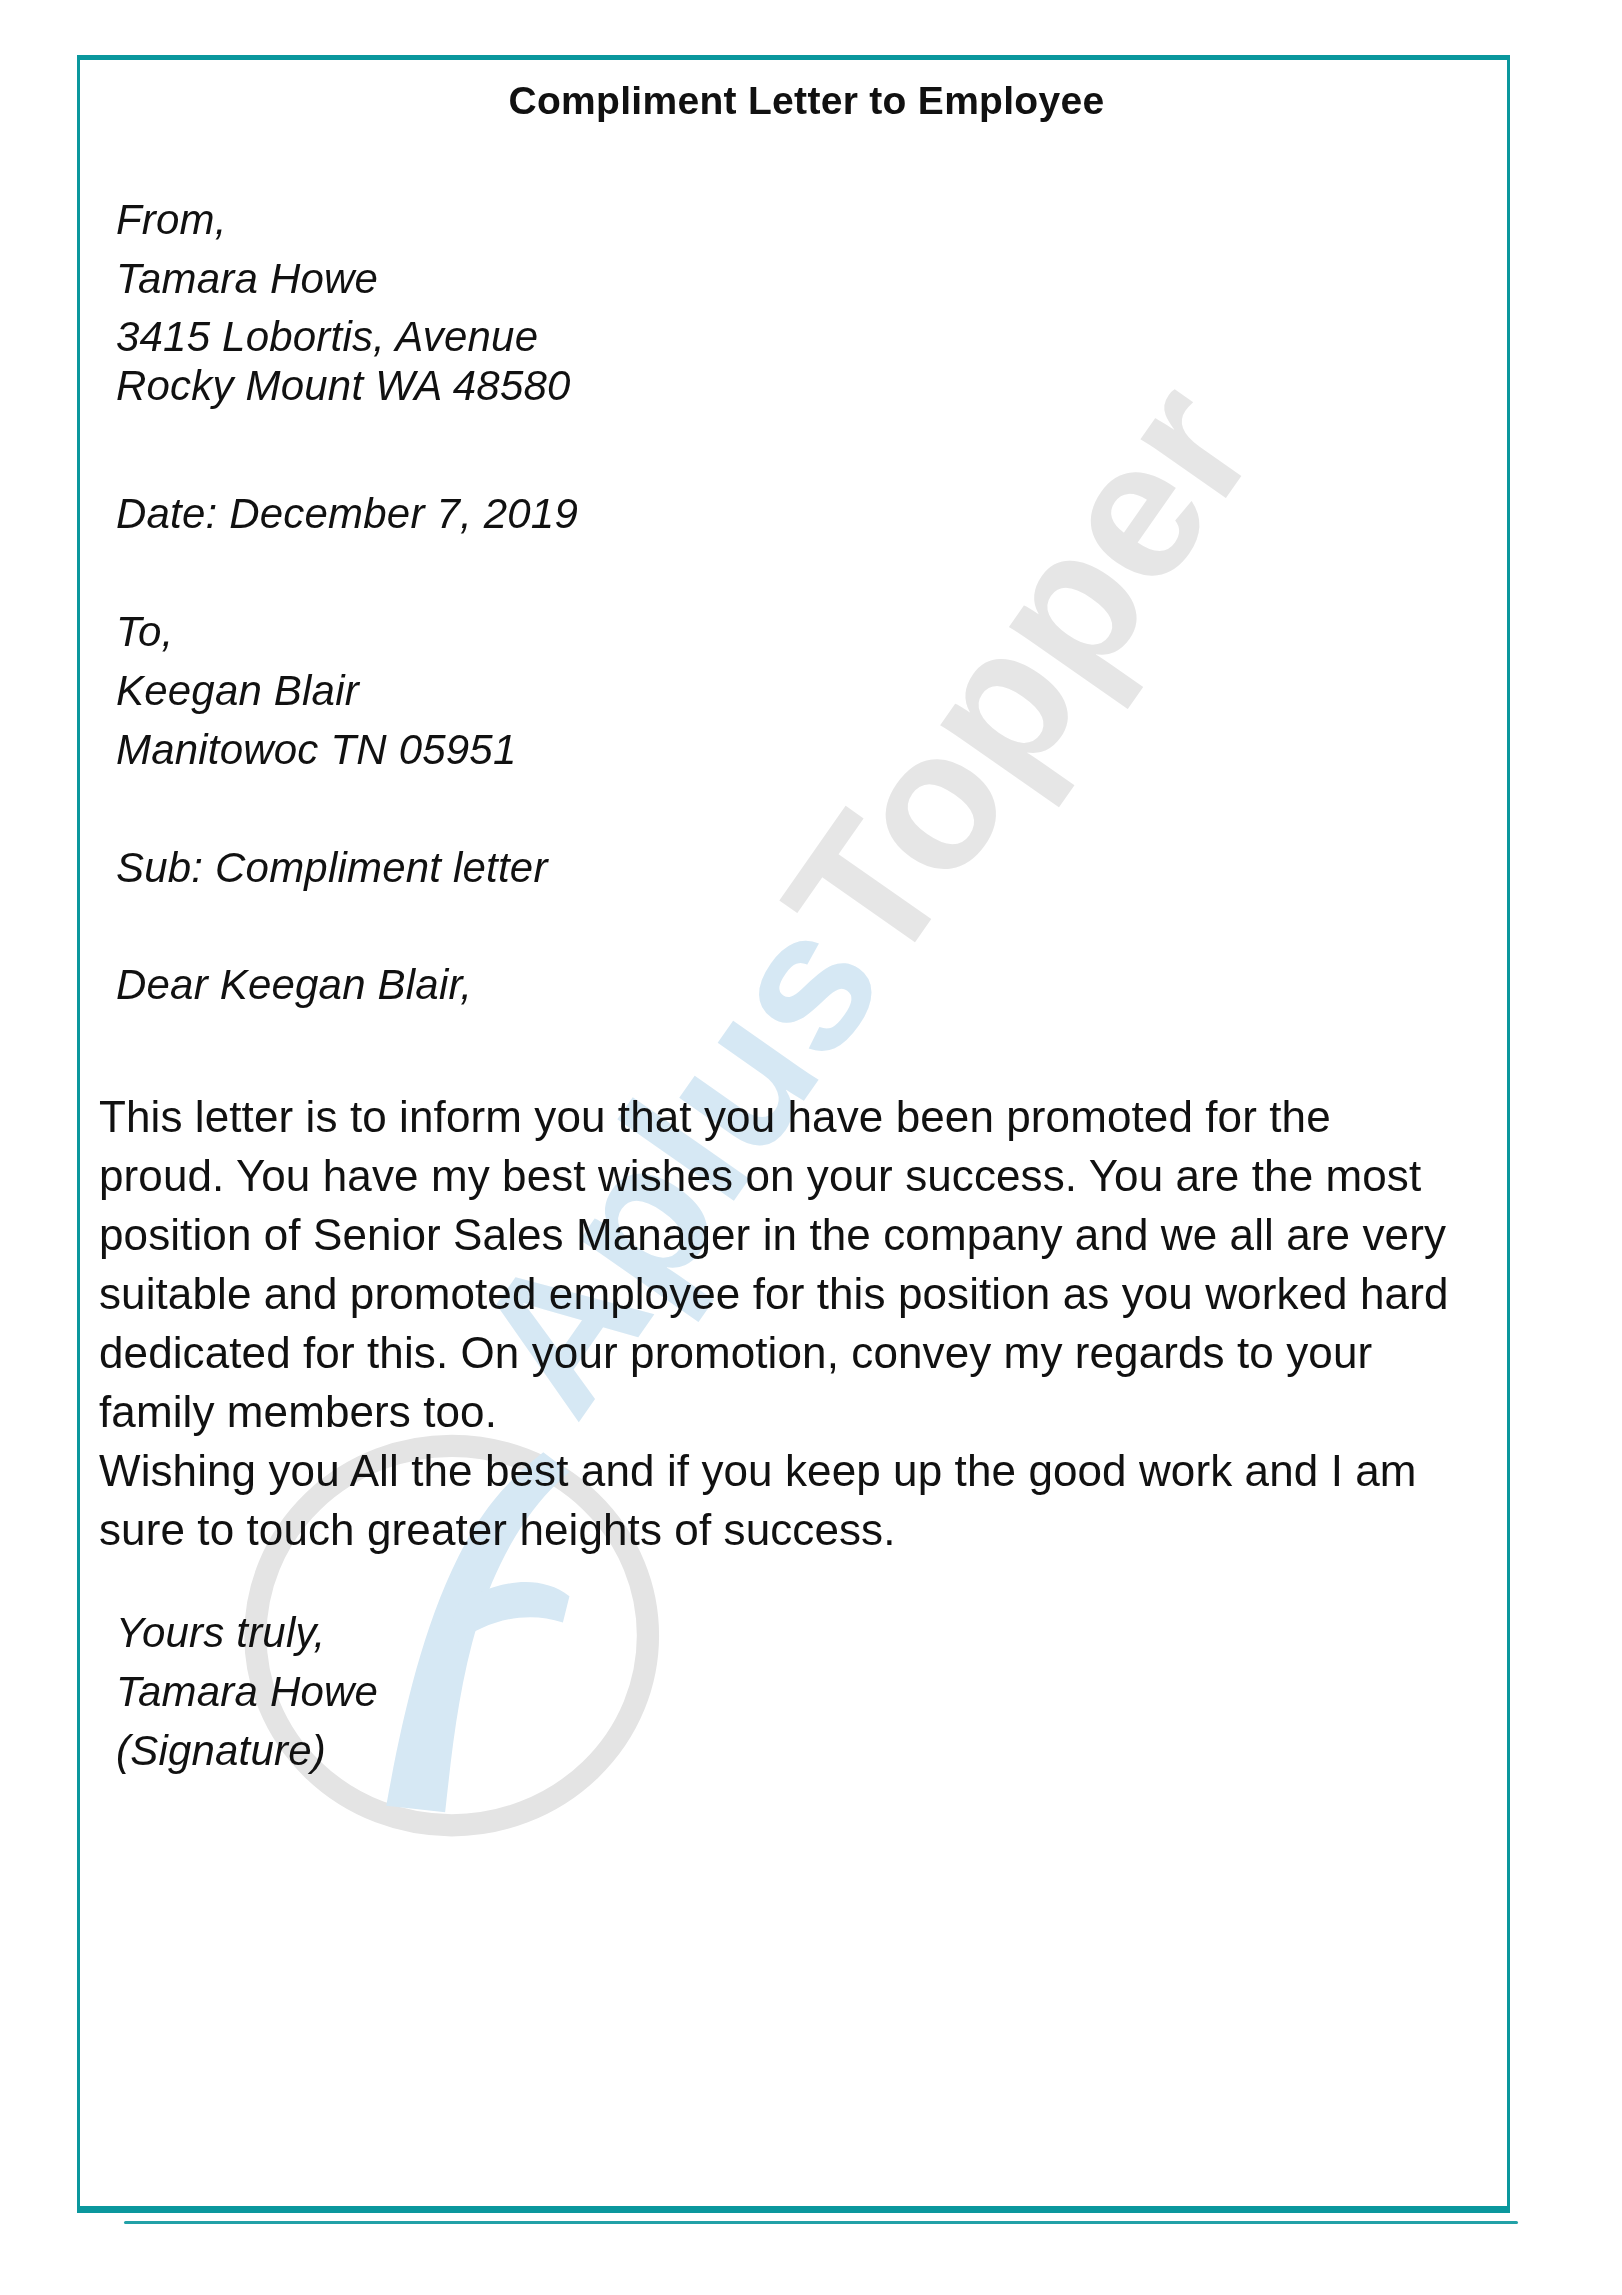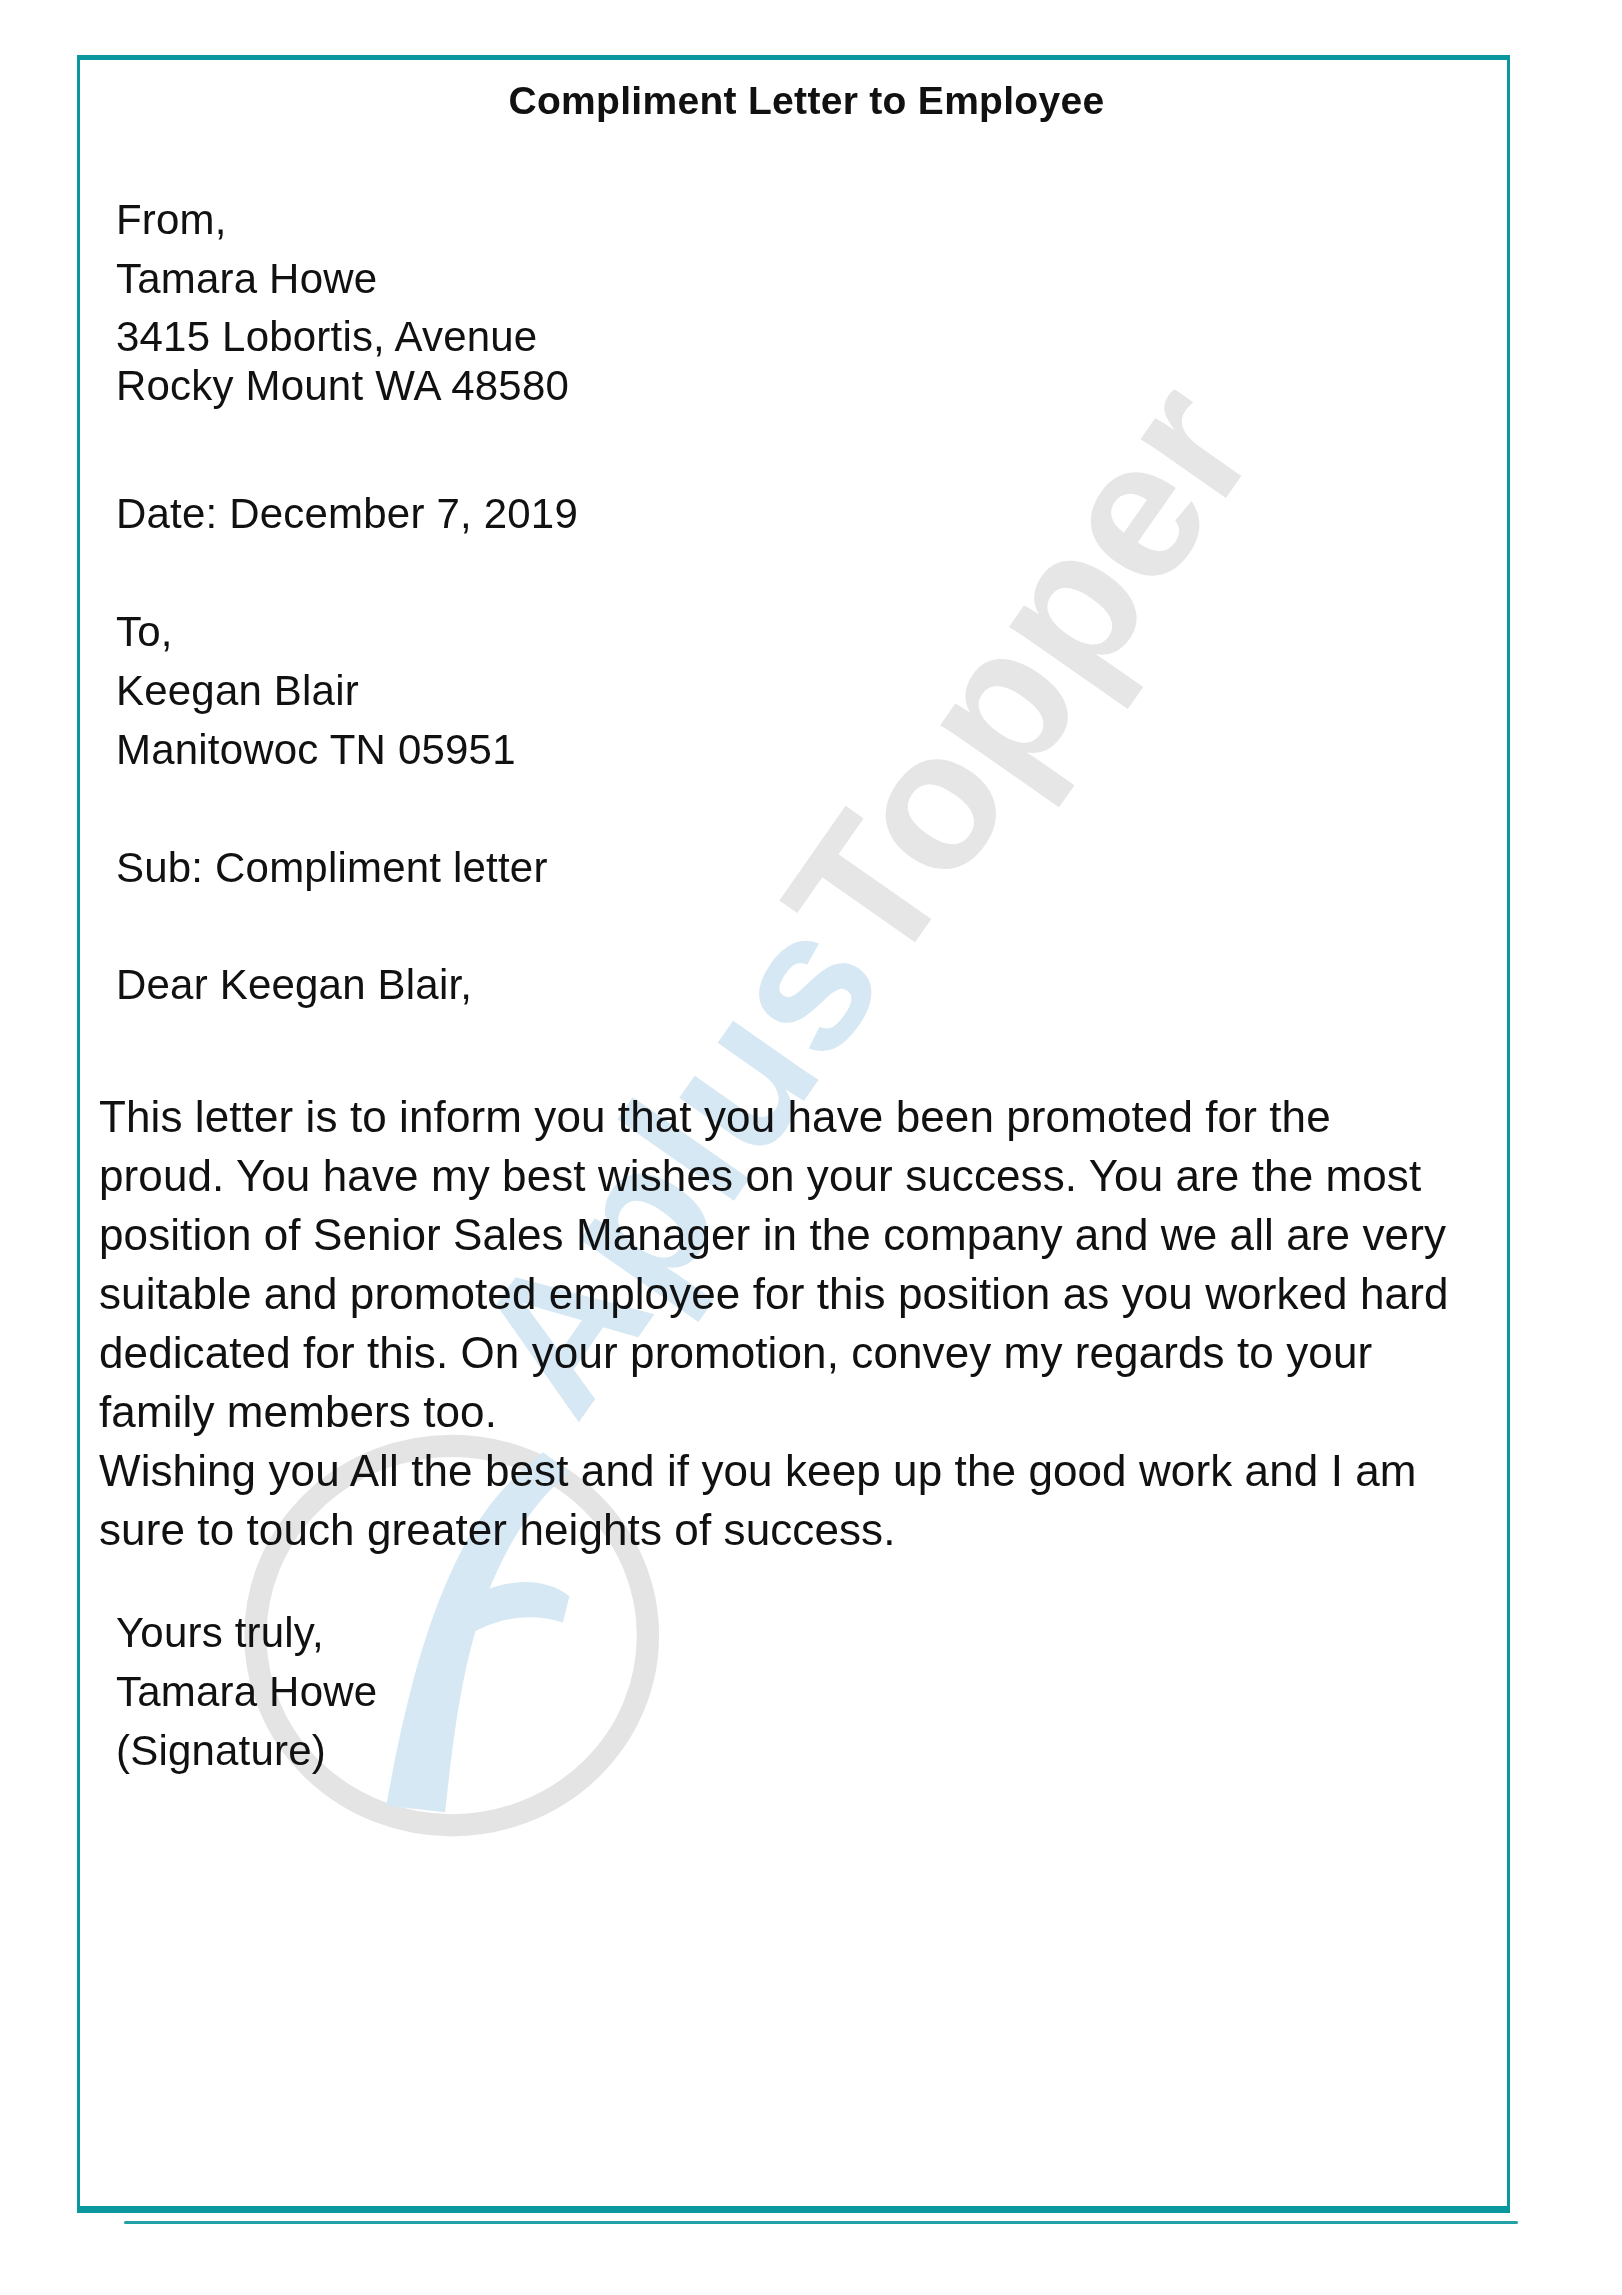--- a/index.html
+++ b/index.html
@@ -1,21 +1,21 @@
 <!DOCTYPE html>
 <html style="font-size:10.5px"><head>
 <meta charset="utf-8">
 <style>
   html, body { margin:0; padding:0; background:#ffffff; }
   body { width:1623px; height:2295px; position:relative; overflow:hidden; font-family:"Liberation Sans", sans-serif; color:#111111; }
   .frame { position:absolute; left:77px; top:55px; width:1433px; height:2158px; border:3.3px solid #0a979d; border-top-width:5.9px; border-bottom-width:7.2px; box-sizing:border-box; }
   .frame-edge2 { position:absolute; left:124px; top:2221px; width:1394px; height:3.3px; background:#0a979d; opacity:0.9; border-radius:2px; }
   .watermark { position:absolute; left:0; top:0; width:1623px; height:2295px; pointer-events:none; }
   .title { position:absolute; left:90px; width:1433px; top:79px; text-align:center; font-weight:bold; font-size:39px; letter-spacing:0.3px; }
-  .line { position:absolute; left:116px; font-size:42px; line-height:52px; white-space:nowrap; letter-spacing:0.2px; }
+  .line { position:absolute; left:116px; font-size:42px; line-height:52px; white-space:nowrap; letter-spacing:0.2px;font-style:italic; }
   .para { position:absolute; left:99px; top:1074px; width:1381px; font-size:44px; line-height:59px; letter-spacing:0.1px;margin-top:13px; }
   .para div { white-space:nowrap; }
 </style>
 </head>
 <body>
 
 <div class="frame"></div>
 <div class="frame-edge2"></div>
 
 <svg class="watermark" viewBox="0 0 2480 3508">

